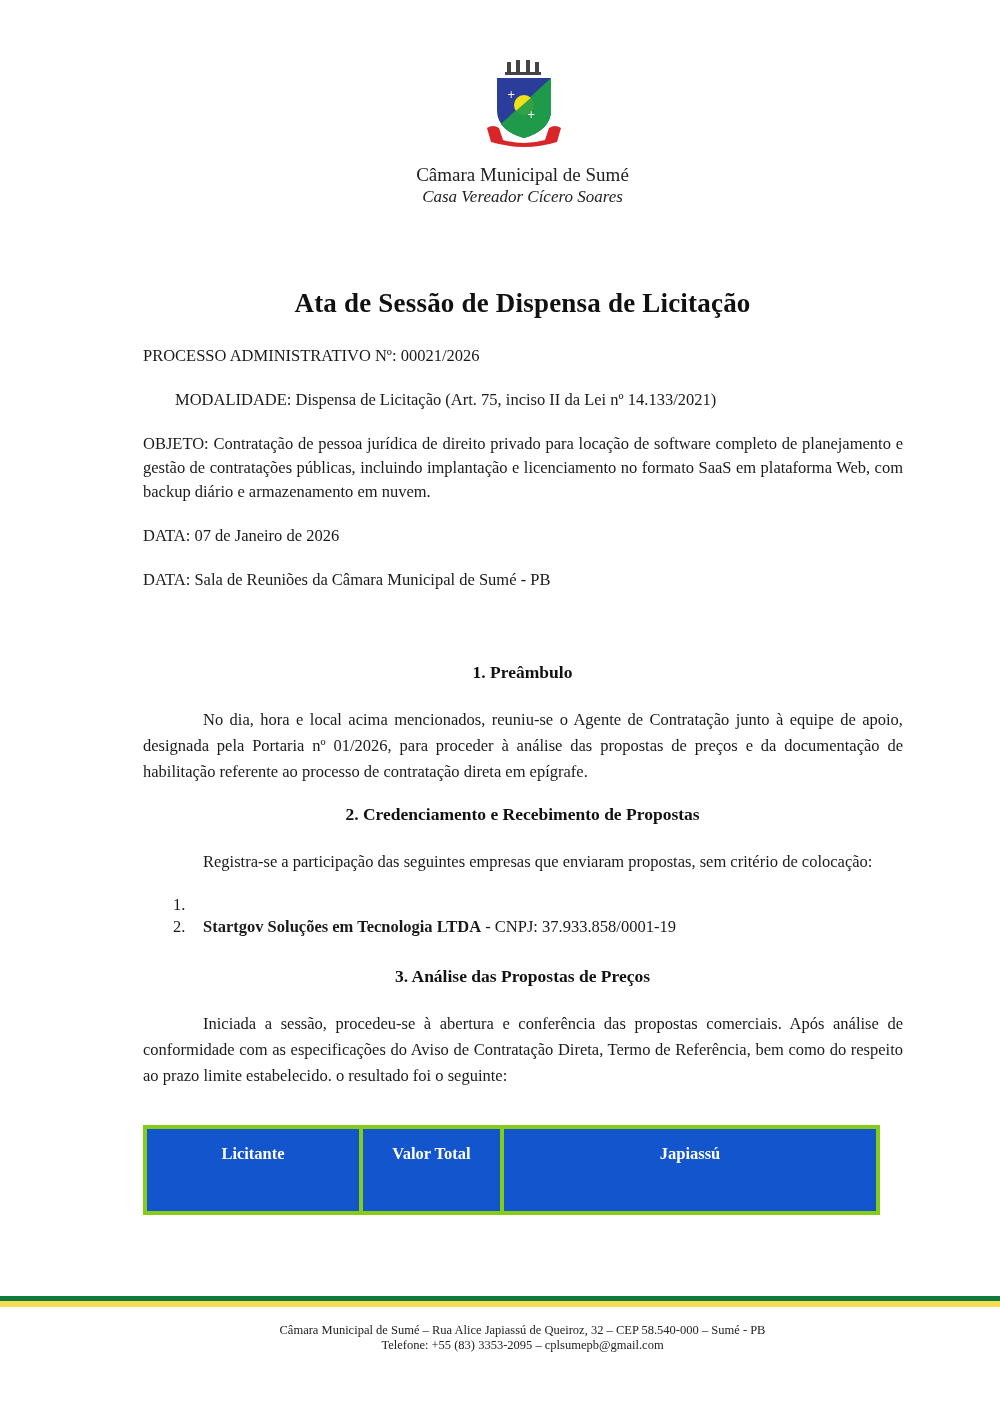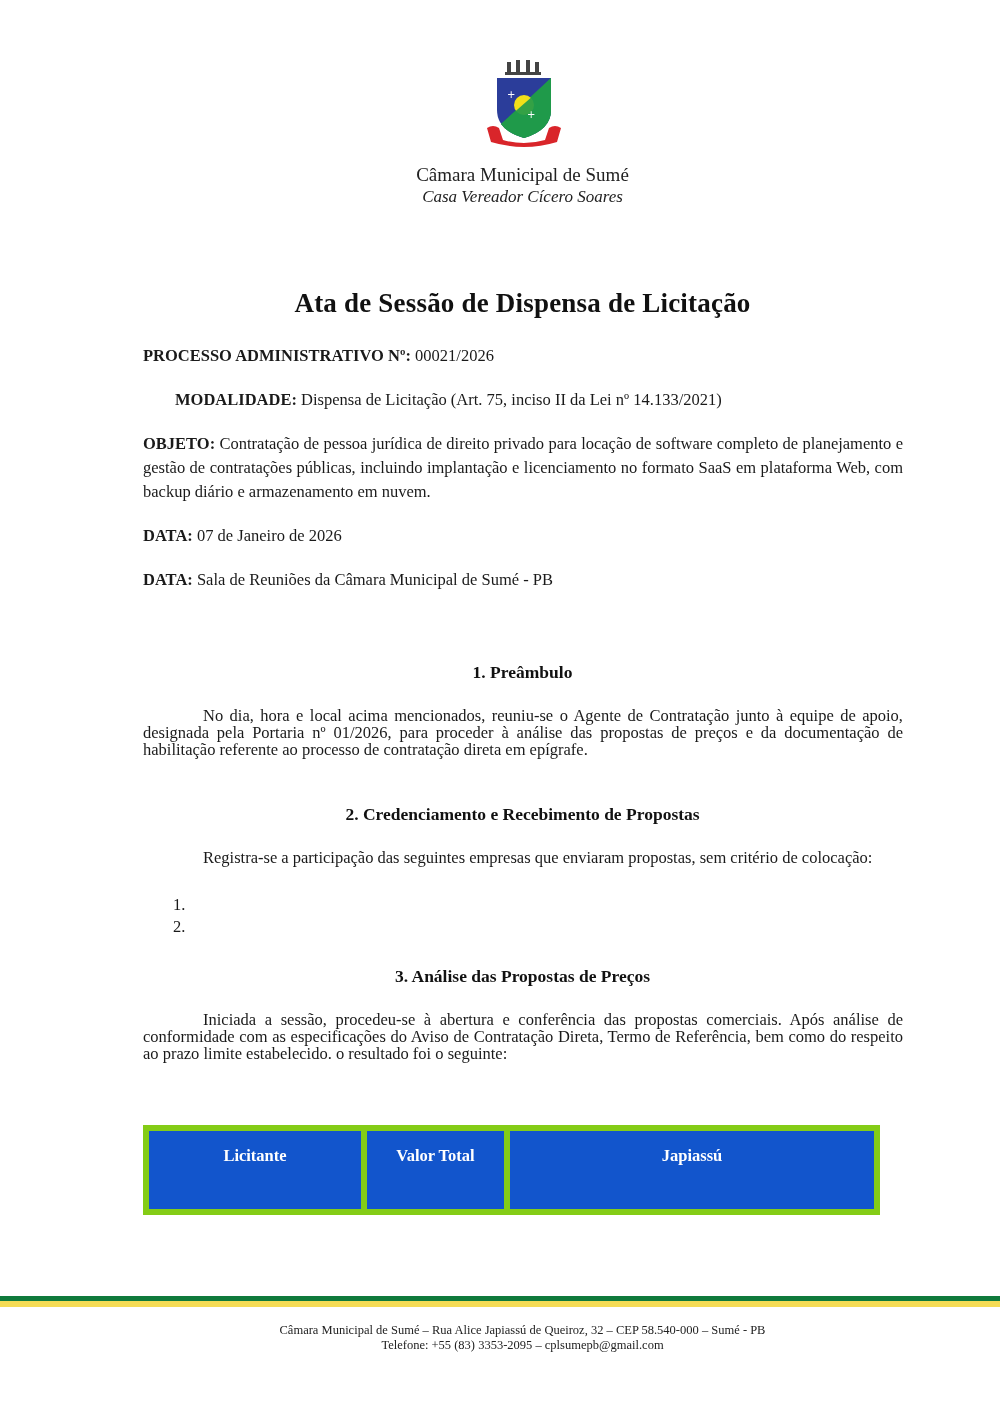--- a/index.html
+++ b/index.html
@@ -4,29 +4,29 @@
 <style>
   html, body { margin:0; padding:0; background:#ffffff; }
   body { width:1000px; height:1412px; position:relative; overflow:hidden;
          font-family:"Liberation Serif","DejaVu Serif",serif; color:#1a1a1a; }
   .abs { position:absolute; }
   .crest { left:485px; top:58px; width:78px; height:92px; }
   .hdr-name { left:0; width:1045px; top:164px; text-align:center; font-size:19px; color:#222; }
   .hdr-sub { left:0; width:1045px; top:187px; text-align:center; font-size:17px; font-style:italic; color:#222; }
   .title { left:0; width:1045px; top:288px; text-align:center; font-size:27px; font-weight:bold; color:#111; letter-spacing:0.2px; }
   .field { left:143px; width:760px; font-size:16.5px; line-height:24px; }
-  .field b { font-weight:bold; }
+  .field b { font-weight:normal; }
   .just { text-align:justify; }
   .sec-h { left:0; width:1045px; text-align:center; font-size:17.5px; font-weight:bold; color:#111; }
-  .para { left:143px; width:760px; font-size:16.5px; line-height:17px; text-align:justify; text-indent:60px; }
+  .para { left:143px; width:760px; font-size:16.5px; line-height:26px; text-align:justify; text-indent:60px; }
   .list { left:173px; width:700px; font-size:16.5px; line-height:22px; margin:0; padding:0; list-style:none; }
   .list li { display:flex; }
   .list .num { width:30px; }
   .tbl { left:143px; top:1125px; width:737px; height:90px; border-collapse:collapse; background:#1255cc; }
-  .tbl th { border:6px solid #84cc16; color:#ffffff; font-weight:bold; font-size:16.5px; vertical-align:top; padding-top:15px; text-align:center; }
+  .tbl th { border:4px solid #84cc16; color:#ffffff; font-weight:bold; font-size:16.5px; vertical-align:top; padding-top:15px; text-align:center; }
   .stripe { left:0; width:1000px; }
   .footer-line { left:0; width:1045px; text-align:center; font-size:12.5px; color:#222; }
 </style>
 </head>
 <body>
 
 <div class="abs crest">
   <svg width="78" height="92" viewBox="0 0 78 92">
     <g fill="#444">
       <rect x="22" y="4" width="4" height="10"></rect>
@@ -80,20 +80,21 @@
 
 <div class="abs sec-h" style="top:804px;">2. Credenciamento e Recebimento de Propostas</div>
 <div class="abs para" style="top:849px; text-align:left;font-family:Liberation Serif, serif;">Registra-se a participação das seguintes empresas que enviaram propostas, sem critério de colocação:</div>
 
 <ul class="abs list" style="top:894px;">
   <li>
     <span class="num">1.</span>
   </li>
   <li>
     <span class="num">2.</span>
+    <span><b>Startgov Soluções em Tecnologia LTDA</b><span> - CNPJ: 37.933.858/0001-19</span></span>
   </li>
 </ul>
 
 <div class="abs sec-h" style="top:966px;">3. Análise das Propostas de Preços</div>
 <div class="abs para" style="top:1011px;">Iniciada a sessão, procedeu-se à abertura e conferência das propostas comerciais. Após análise de conformidade com as especificações do Aviso de Contratação Direta, Termo de Referência, bem como do respeito ao prazo limite estabelecido. o resultado foi o seguinte:</div>
 
 <table class="abs tbl">
   <tbody>
       <tr>
     <th style="width:210px;">Licitante</th>

